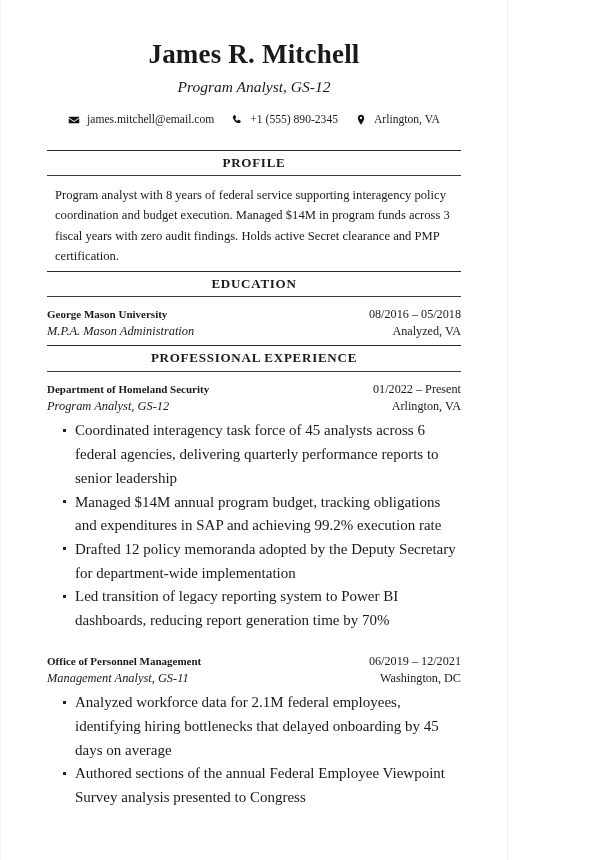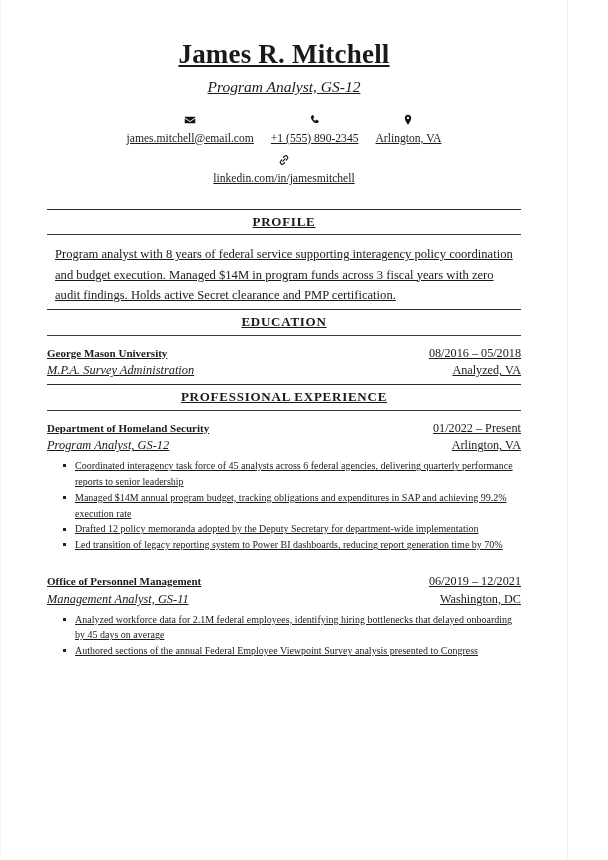--- a/index.html
+++ b/index.html
@@ -9,28 +9,27 @@
   }
   body {
     width: 608px;
     height: 860px;
     font-family: "Liberation Serif", "DejaVu Serif", serif;
     color: #1a1a1a;
     -webkit-font-smoothing: antialiased;
   }
   .page {
     position: relative;
-    width: 568px;
+    width: 508px;
     height: 860px;
     background: #ffffff;
     box-sizing: border-box;
     border-right: 1px solid #f0f0f0;
     border-left: 1px solid #f7f7f7;
     overflow: hidden;
-    text-decoration: underline;
   }
   .sheet {
     padding: 30px 46px 0 46px;
     box-sizing: border-box;
   }
 
   
   .name {
     text-align: center;
     font-size: 27px;
@@ -56,21 +55,20 @@
     font-size: 11.6px;
   }
   .contact-row.second {
     margin-top: 10px;
   }
   .contact-item {
     display: inline-flex;
     align-items: center;
     gap: 7px;
     white-space: nowrap;
-    flex-direction: column;
   }
   .contact-item .ico {
     display: inline-flex;
     align-items: center;
     justify-content: center;
     width: 12px;
     height: 12px;
     flex: 0 0 auto;
     color: #111111;
   }
@@ -135,21 +133,21 @@
     line-height: 1.45;
   }
 
   ul.bullets {
     list-style: none;
     margin: 3px 0 0 0;
     padding: 0 0 0 16px;
   }
   ul.bullets li {
     position: relative;
-    font-size: 10px;
+    font-size: 15px;
     line-height: 1.58;
     padding-left: 12px;
     margin-bottom: 0;
   }
   ul.bullets li::before {
     content: "";
     position: absolute;
     left: 0;
     top: 0.62em;
     width: 3px;
@@ -191,34 +189,20 @@
           <span class="ico">
             <svg viewBox="0 0 16 16" width="12" height="12" aria-hidden="true">
               <path fill="currentColor" d="M8 1.1c-2.35 0-4.25 1.9-4.25 4.25 0 3.1 3.6 8.2 4.25 9.1.65-.9 4.25-6 4.25-9.1C12.25 3 10.35 1.1 8 1.1z"></path>
               <circle cx="8" cy="5.3" r="1.55" fill="#ffffff"></circle>
             </svg>
           </span>
           <span class="contact-text">Arlington, VA</span>
         </span>
       </div>
 
-      <div class="contact-row second">
-        <span class="contact-item">
-          <span class="ico">
-            <svg viewBox="0 0 16 16" width="12" height="12" aria-hidden="true">
-              <g fill="none" stroke="currentColor" stroke-width="1.5" stroke-linecap="round">
-                <path d="M6.6 9.4 9.4 6.6"></path>
-                <path d="M7.3 4.5 8.8 3a2.55 2.55 0 0 1 3.6 3.6l-1.5 1.5"></path>
-                <path d="M8.7 11.5 7.2 13a2.55 2.55 0 0 1-3.6-3.6l1.5-1.5"></path>
-              </g>
-            </svg>
-          </span>
-          <span class="contact-text">linkedin.com/in/jamesmitchell</span>
-        </span>
-      </div>
     </div>
 
     <div class="section profile">
       <div class="sec-rule-top"></div>
       <div class="sec-title">PROFILE</div>
       <div class="sec-rule-bottom"></div>
       <div class="sec-body">
         <div class="profile-text">Program analyst with 8 years of federal service supporting interagency policy coordination and budget execution. Managed $14M in program funds across 3 fiscal years with zero audit findings. Holds active Secret clearance and PMP certification.</div>
       </div>
     </div>
@@ -228,21 +212,21 @@
       <div class="sec-title">EDUCATION</div>
       <div class="sec-rule-bottom"></div>
       <div class="sec-body">
 
         <div class="entry edu-entry">
           <div class="entry-line">
             <div class="entry-org">George Mason University</div>
             <div class="entry-date">08/2016 – 05/2018</div>
           </div>
           <div class="entry-line">
-            <div class="entry-role">M.P.A. Survey Administration</div>
+            <div class="entry-role">M.P.A. Mason Administration</div>
             <div class="entry-loc">Analyzed, VA</div>
           </div>
         </div>
 
       </div>
     </div>
 
     <div class="section">
       <div class="sec-rule-top"></div>
       <div class="sec-title">PROFESSIONAL EXPERIENCE</div>

